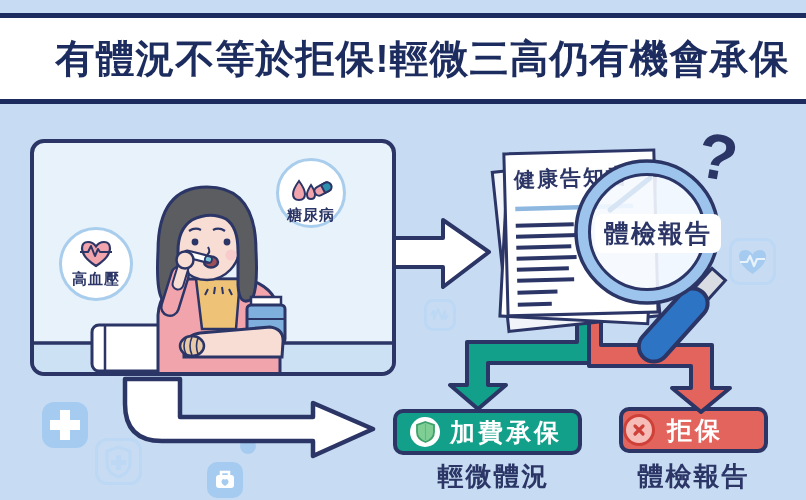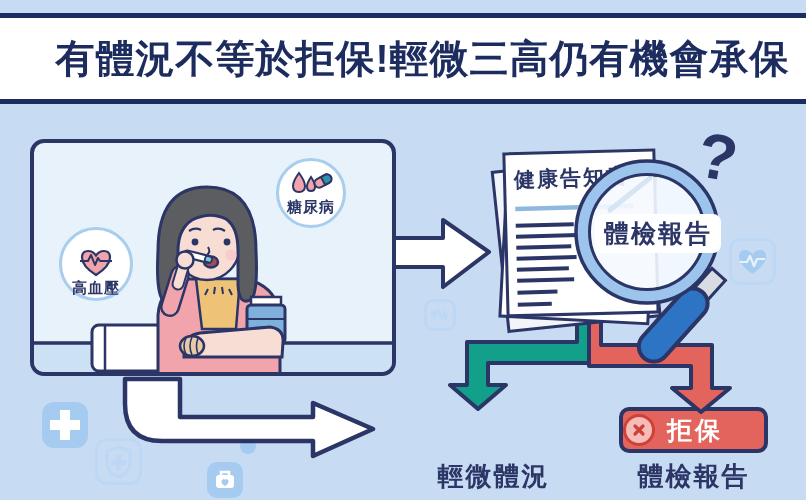--- a/index.html
+++ b/index.html
@@ -143,49 +143,58 @@
       <rect x="217" y="154" width="30" height="10" fill="#ffffff" stroke="#2b3566" stroke-width="2.5"></rect>
       <rect x="213" y="162" width="38" height="38" rx="4" fill="#7fb0dd" stroke="#2b3566" stroke-width="3"></rect>
       <line x1="213" y1="176" x2="251" y2="176" stroke="#2b3566" stroke-width="2"></line>
 
       <path d="M150,214 L150,204 Q152,192 166,190 L236,184 Q250,186 249,199 L248,214 Z" fill="#f8ddd5" stroke="#2b3566" stroke-width="3"></path>
       <ellipse cx="158" cy="203" rx="12" ry="10" fill="#e8c9a8" stroke="#2b3566" stroke-width="2.5"></ellipse>
       <path d="M152,195 q-4,8 0,16 M158,194 q-4,9 0,18 M164,195 q-3,8 0,16" stroke="#2b3566" stroke-width="1.6" fill="none"></path>
     </svg>
   </div>
 
-  <div class="bubble" style="left:59px;top:227px;width:74px;height:74px;justify-content:flex-end;">
+  <div class="bubble" style="left:59px;top:227px;width:74px;height:74px;">
     <svg width="36" height="30" viewBox="0 0 36 30">
       <path d="M18,27 Q4,18 4,9.5 Q4,3 10,3 Q15,3 18,7.5 Q21,3 26,3 Q32,3 32,9.5 Q32,18 18,27 Z" fill="#f2a4ac" stroke="#2b3566" stroke-width="2.2"></path>
       <path d="M2,13 h8 l3,-6 l4,10 l3,-7 l2,3 h12" fill="none" stroke="#2b3566" stroke-width="2" stroke-linejoin="round"></path>
     </svg>
     <span class="blabel">高血壓</span>
   </div>
 
-  <div class="bubble" style="left:276px;top:158px;width:70px;height:70px;">
+  <div class="bubble" style="left:276px;top:158px;width:70px;height:70px;justify-content:flex-end;">
     <svg width="44" height="28" viewBox="0 0 44 28">
       <path d="M10,4 Q16,12 16,17 Q16,23 10,23 Q4,23 4,17 Q4,12 10,4 Z" fill="#f2a4ac" stroke="#2b3566" stroke-width="2"></path>
       <path d="M22,8 Q26,14 26,17.5 Q26,22 22,22 Q18,22 18,17.5 Q18,14 22,8 Z" fill="#f2a4ac" stroke="#2b3566" stroke-width="2"></path>
       <g transform="rotate(-28 34 12)">
         <rect x="25" y="7.5" width="18" height="9" rx="4.5" fill="#f2a4ac" stroke="#2b3566" stroke-width="2"></rect>
         <path d="M34,7.5 h4.5 a4.5,4.5 0 0 1 0,9 h-4.5 Z" fill="#2f8fae" stroke="#2b3566" stroke-width="2"></path>
       </g>
     </svg>
     <span class="blabel">糖尿病</span>
   </div>
 
 
   <svg style="position:absolute;left:0;top:0;" width="806" height="500" viewBox="0 0 806 500" pointer-events="none">
     <polygon points="394,238 443,238 443,220 489,252 443,287 443,267 394,267" fill="#ffffff" stroke="#2b3566" stroke-width="4" stroke-linejoin="round"></polygon>
   </svg>
 
   <svg style="position:absolute;left:0;top:0;" width="806" height="500" viewBox="0 0 806 500" pointer-events="none">
     <path d="M125,379 L180,379 L180,417 L313,417 L313,403 L373,429 L313,456 L313,441 L162,441 Q125,441 125,404 Z" fill="#ffffff" stroke="#2b3566" stroke-width="4.5" stroke-linejoin="round"></path>
   </svg>
 
+  <div class="btn" style="left:393px;top:409px;width:189px;background:#12a08a;padding-left:13px;gap:10px;">
+    <span class="circ" style="background:#ffffff;">
+      <svg width="19" height="22" viewBox="0 0 19 22">
+        <path d="M9.5,1 L18,4 V11 Q18,18 9.5,21 Q1,18 1,11 V4 Z" fill="#7fcf95" stroke="#3ea06b" stroke-width="1.8"></path>
+        <path d="M9.5,3 V19" stroke="#5cbd80" stroke-width="1.2"></path>
+      </svg>
+    </span>
+    <span class="blab">加費承保</span>
+  </div>
   <div class="caption" style="left:399px;top:459px;width:189px;">輕微體況</div>
 
   <div class="btn" style="left:619px;top:407px;width:149px;background:#e2645c;gap:12px;">
     <span class="circ" style="background:#f5bcb8;border:3px solid #ce4038;width:26px;height:26px;">
       <svg width="14" height="14" viewBox="0 0 14 14">
         <path d="M3,3 L11,11 M11,3 L3,11" stroke="#ce4038" stroke-width="3.2" stroke-linecap="round"></path>
       </svg>
     </span>
     <span class="blab">拒保</span>
   </div>

